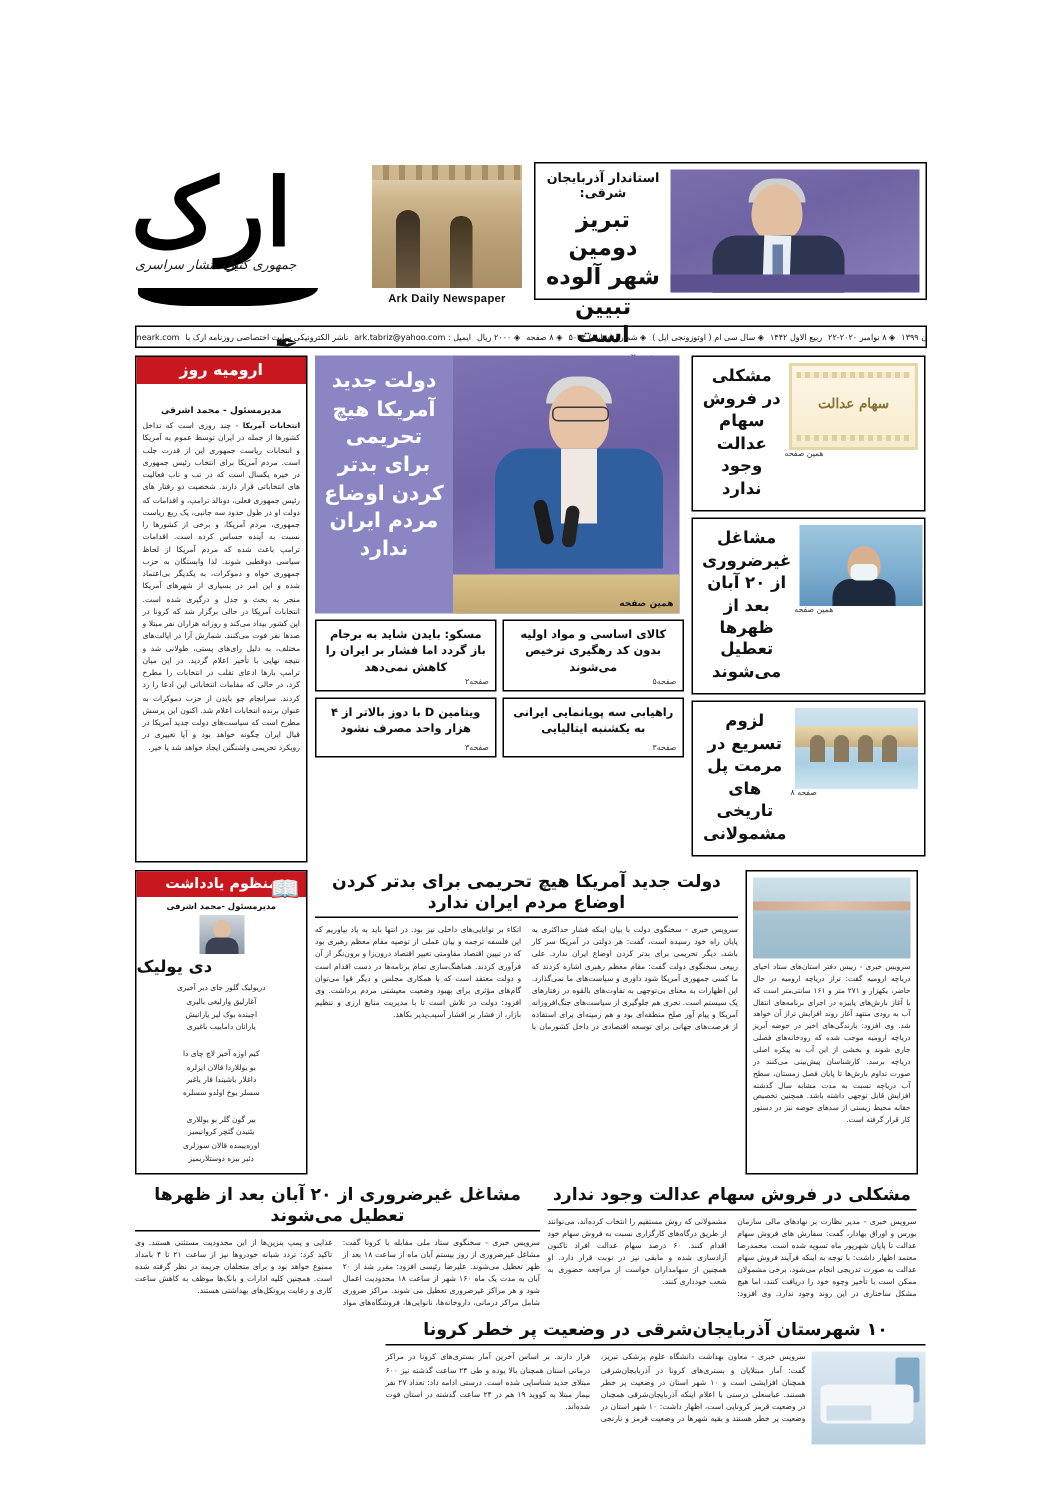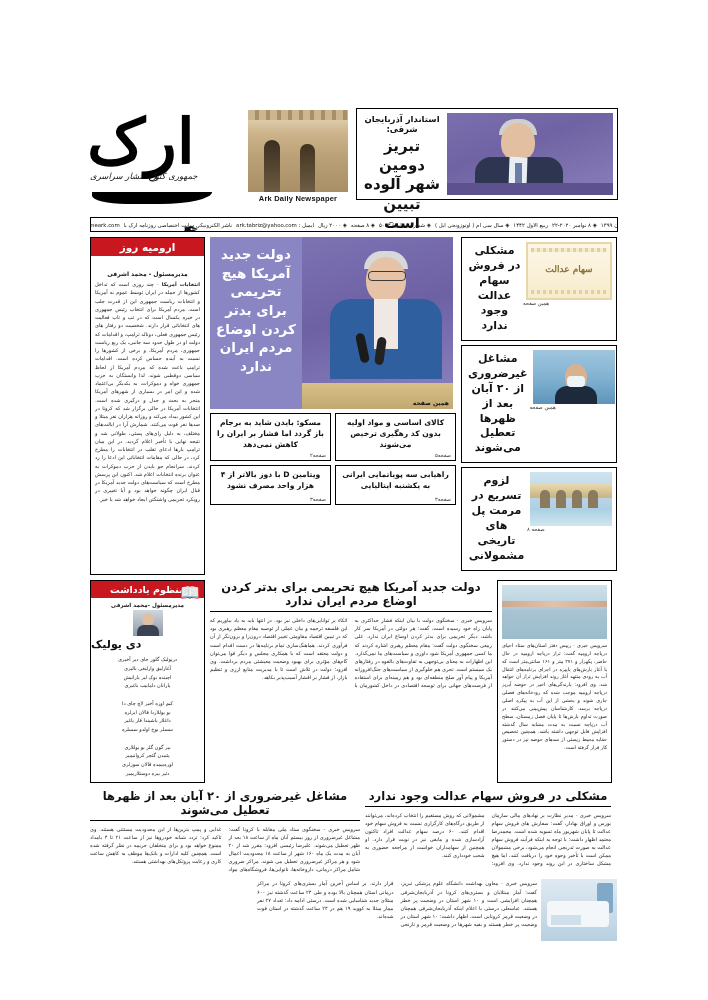--- a/index.html
+++ b/index.html
@@ -409,20 +409,21 @@
       <div class="sec-title">مشکلی در فروش سهام عدالت وجود ندارد</div>
       <div class="cols2">سرویس خبری - مدیر نظارت بر نهادهای مالی سازمان بورس و اوراق بهادار، گفت: سفارش های فروش سهام عدالت تا پایان شهریور ماه تسویه شده است. محمدرضا معتمد اظهار داشت: با توجه به اینکه فرآیند فروش سهام عدالت به صورت تدریجی انجام می‌شود، برخی مشمولان ممکن است با تأخیر وجوه خود را دریافت کنند، اما هیچ مشکل ساختاری در این روند وجود ندارد. وی افزود: مشمولانی که روش مستقیم را انتخاب کرده‌اند، می‌توانند از طریق درگاه‌های کارگزاری نسبت به فروش سهام خود اقدام کنند. ۶۰ درصد سهام عدالت افراد تاکنون آزادسازی شده و مابقی نیز در نوبت قرار دارد. او همچنین از سهامداران خواست از مراجعه حضوری به شعب خودداری کنند.</div>
     </div>
   </div>
 
   <div class="band4">
     <div style="width:162px">
       <div class="side-small"></div>
     </div>
     <div style="width:360px">
+      <div class="sec-title">۱۰ شهرستان آذربایجان‌شرقی در وضعیت پر خطر کرونا</div>
       <div class="covid-wrap">
         <div style="flex:1">
           <div class="cols2">سرویس خبری - معاون بهداشت دانشگاه علوم پزشکی تبریز، گفت: آمار مبتلایان و بستری‌های کرونا در آذربایجان‌شرقی همچنان افزایشی است و ۱۰ شهر استان در وضعیت پر خطر هستند. عباسعلی درستی با اعلام اینکه آذربایجان‌شرقی همچنان در وضعیت قرمز کرونایی است، اظهار داشت: ۱۰ شهر استان در وضعیت پر خطر هستند و بقیه شهرها در وضعیت قرمز و نارنجی قرار دارند. بر اساس آخرین آمار بستری‌های کرونا در مراکز درمانی استان همچنان بالا بوده و طی ۲۴ ساعت گذشته نیز ۶۰۰ مبتلای جدید شناسایی شده است. درستی ادامه داد: تعداد ۲۷ نفر بیمار مبتلا به کووید ۱۹ هم در ۲۴ ساعت گذشته در استان فوت شده‌اند.</div>
         </div>
         <div class="covid-img">
           <div class="covid-eq"></div>
           <div class="covid-bed"></div>
           <div class="covid-pad"></div>
         </div>
       </div>

